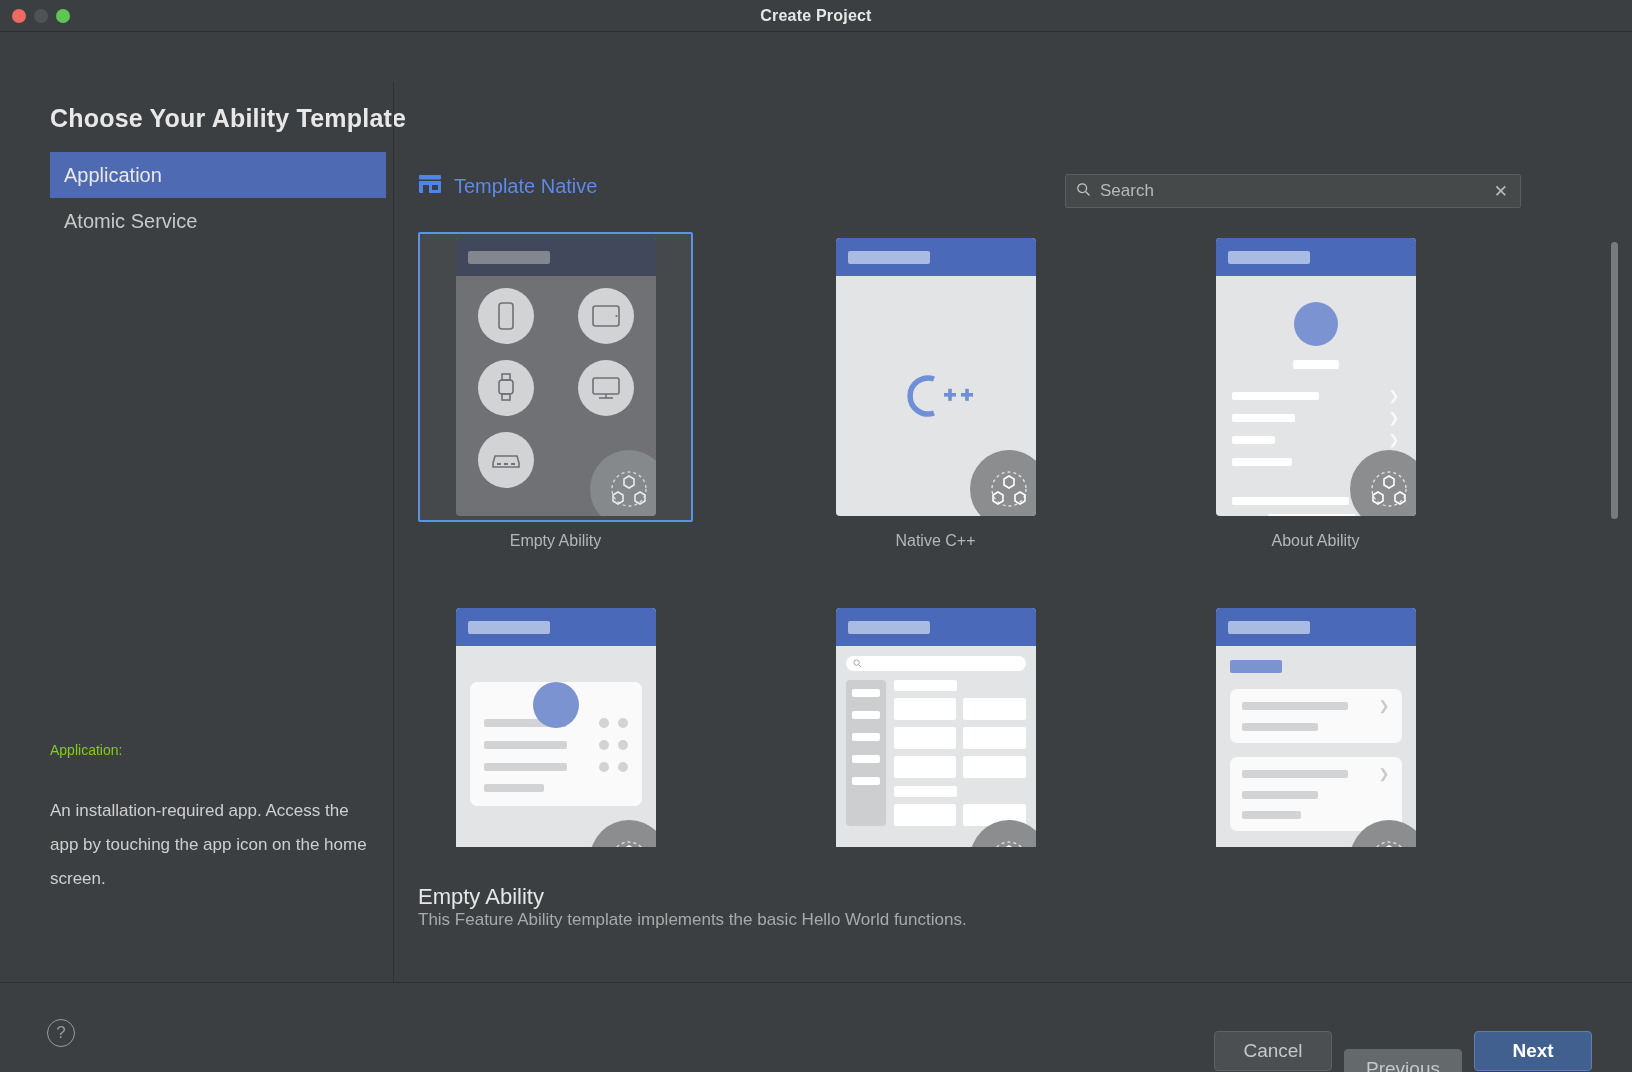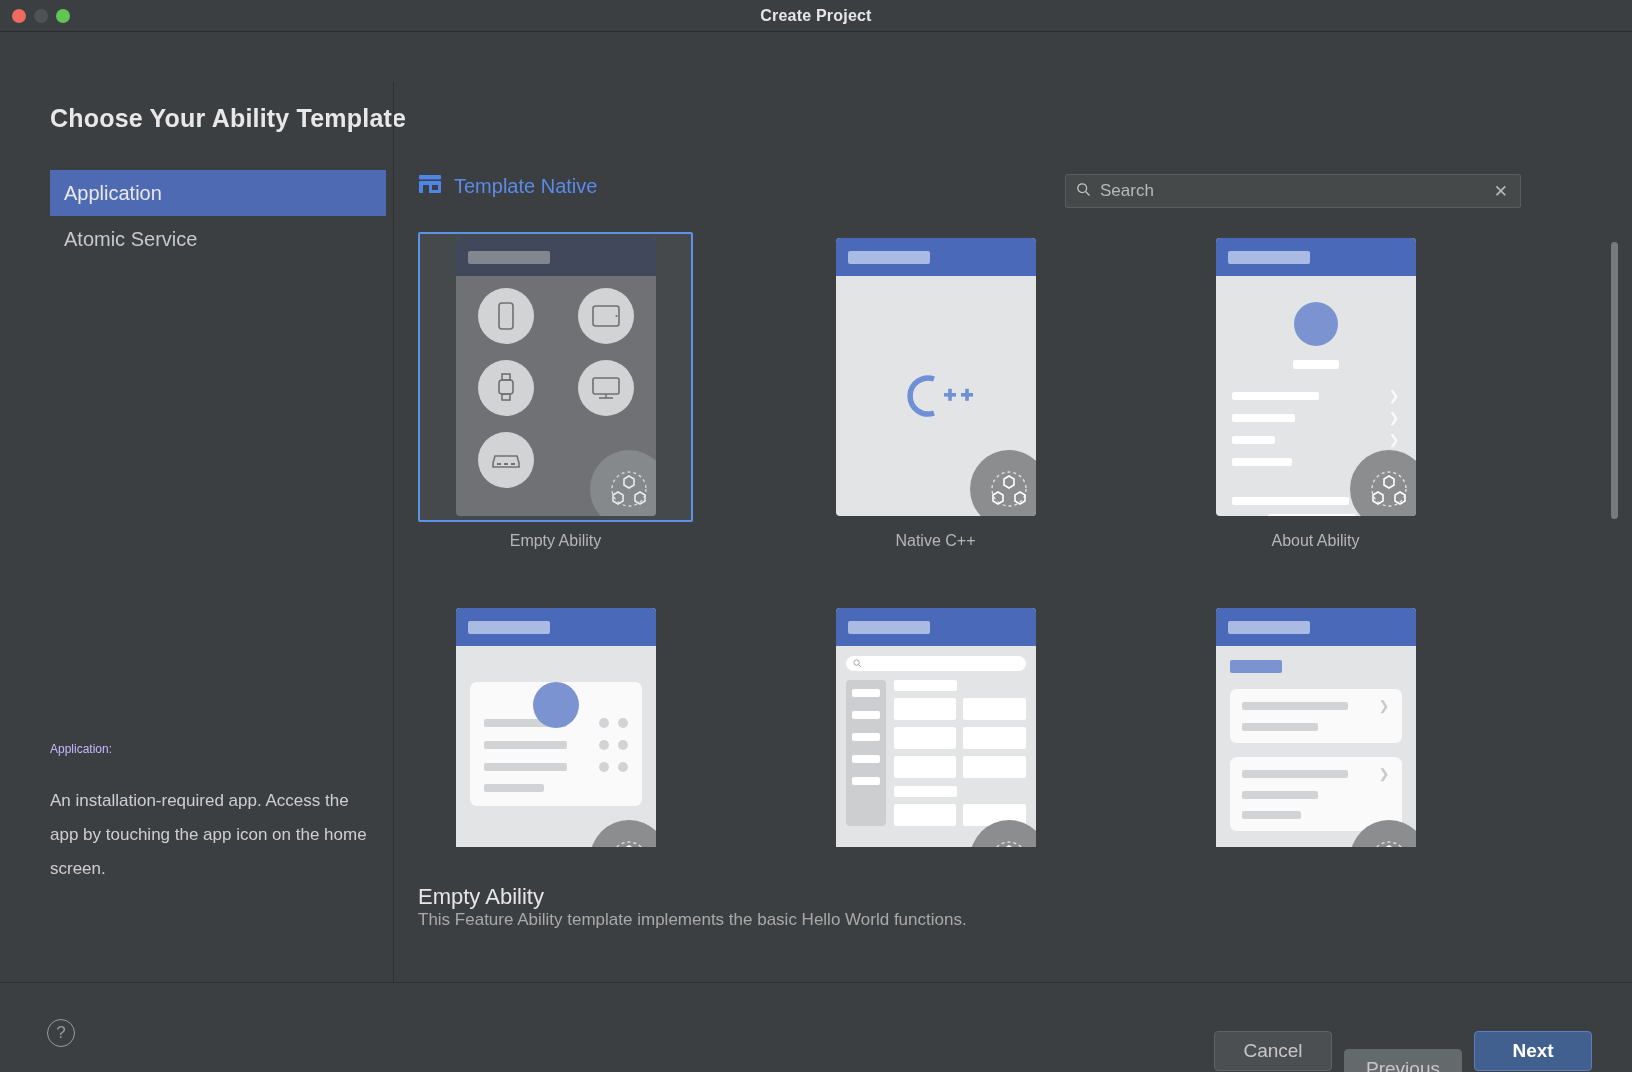--- a/index.html
+++ b/index.html
@@ -31,29 +31,29 @@
   .heading {
     position: absolute; left: 50px; top: 72px;
     font-size: 25px; color: #e8e8e8; font-weight: bold; letter-spacing: .2px;
   }
 
   
   .left-panel {
     position: absolute; left: 0; top: 50px; width: 394px; bottom: 122px;
     border-right: 1px solid #2e3133;
   }
-  .cat-list { position: absolute; left: 50px; top: 88px; width: 336px; }
+  .cat-list { position: absolute; left: 50px; top: 70px; width: 336px; }
   .cat-item {
     height: 46px; display: flex; align-items: center; padding-left: 14px;
     font-size: 20px; color: #c8c8c8; cursor: default;
   }
   .cat-item.selected { background: #4e6ab3; color: #e9e9ea; }
 
   .left-desc { position: absolute; left: 50px; top: 660px; width: 320px; }
-  .left-desc-title { font-size: 12px; color: #c4b5fd; margin-bottom: 28px; }
+  .left-desc-title { font-size: 14px; color: #84cc16; margin-bottom: 36px; }
   .left-desc-body { font-size: 17px; color: #cfcfcf; line-height: 34px; }
 
   
   .right-panel { position: absolute; left: 395px; right: 0; top: 50px; bottom: 122px; }
 
   .market-link {
     position: absolute; left: 23px; top: 92px; display: flex; align-items: center; gap: 12px; cursor: pointer;
   }
   .market-label { font-size: 20px; color: #5b8ae8; }
 

